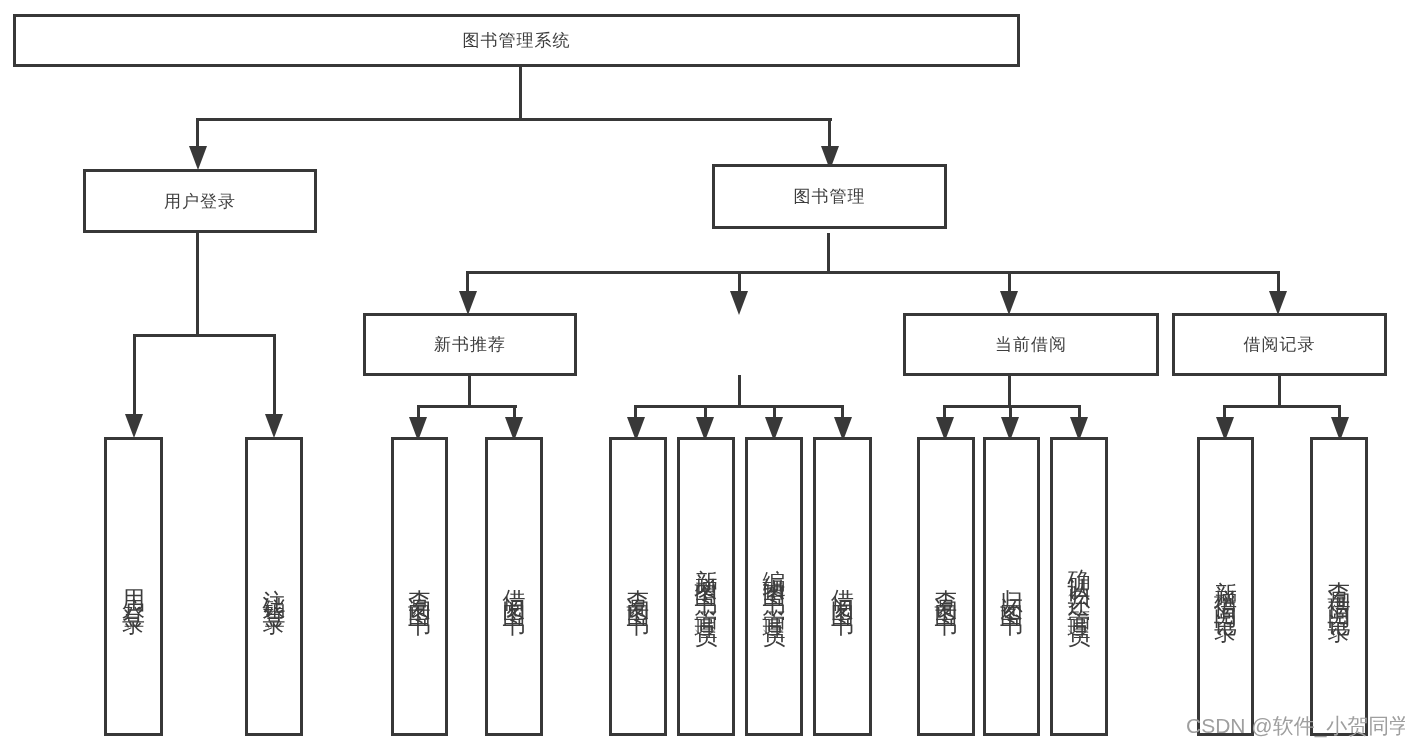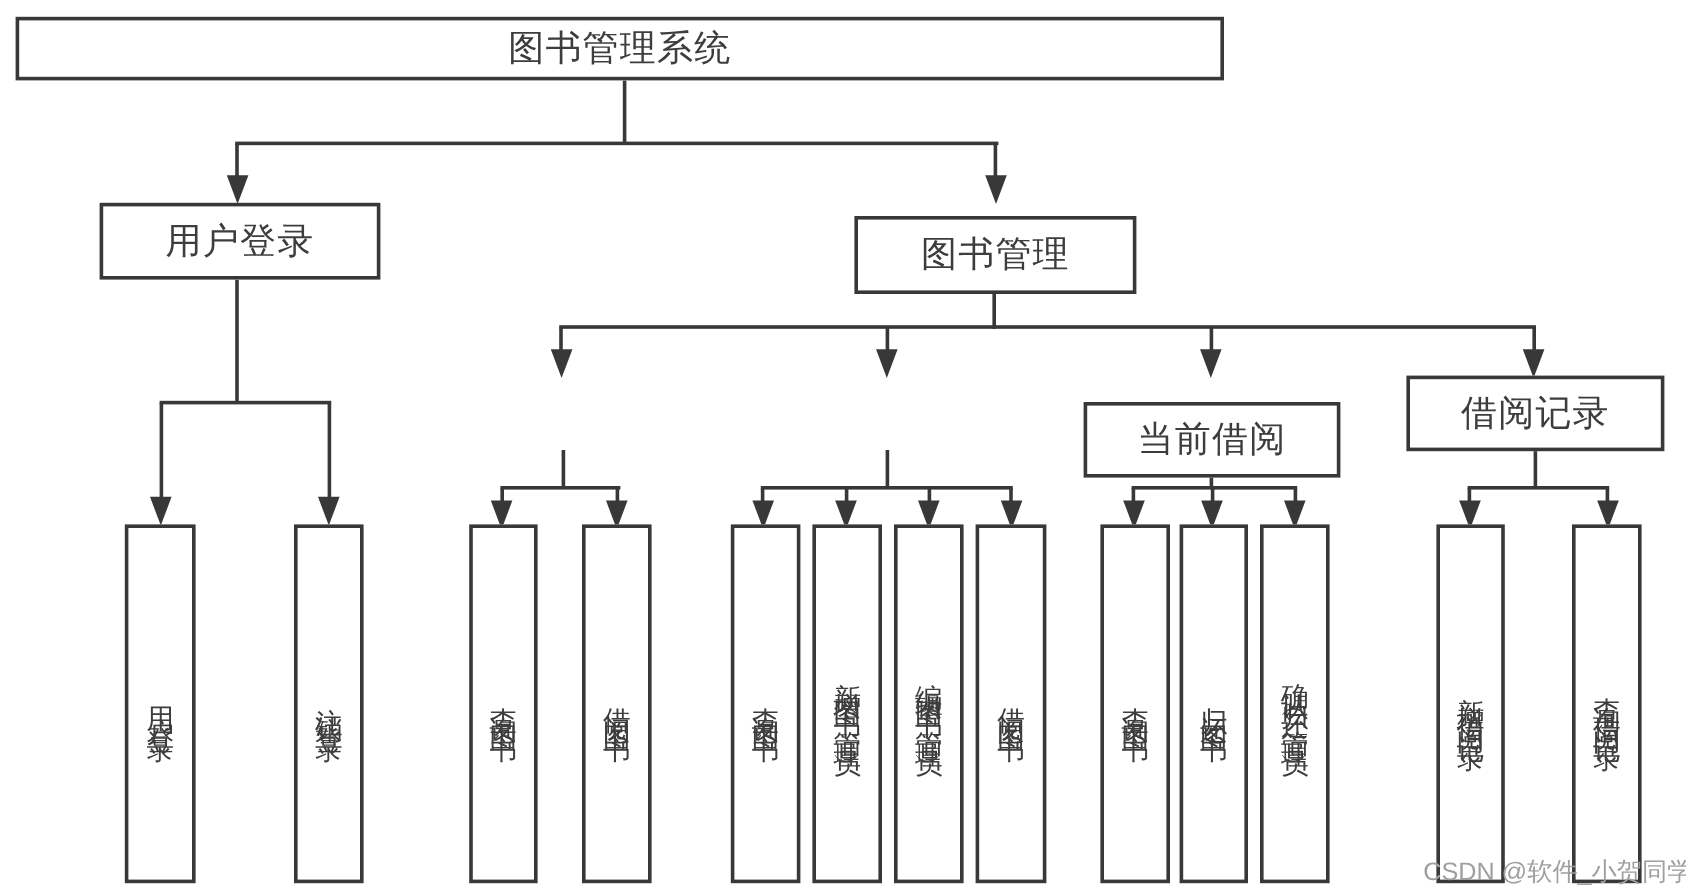--- a/index.html
+++ b/index.html
@@ -17,21 +17,21 @@
     overflow:hidden;
   }
   .box{
     position:absolute;
     box-sizing:border-box;
     background:#fff;
     border:3px solid var(--line);
     color:var(--text);
     display:flex;align-items:center;justify-content:center;
   }
-  .hbox{font-size:30px;letter-spacing:1px;}
+  .hbox{font-size:17px;letter-spacing:1px;}
   .vbox span{
     writing-mode:vertical-rl;
     text-orientation:mixed;
     font-size:23px;
     letter-spacing:8px;
     line-height:1;
   }
   .vl{position:absolute;width:3px;background:var(--line);}
   .hl{position:absolute;height:3px;background:var(--line);}
   .head{
@@ -114,27 +114,30 @@
   <div class="head" style="left:1331px;top:417px;"></div>
 
   <div class="box hbox" style="left:13px;top:14px;width:1007px;height:53px;">
     <span>图书管理系统</span>
   </div>
 
   <div class="box hbox" style="left:83px;top:169px;width:234px;height:64px;">
     <span>用户登录</span>
   </div>
 
-  <div class="box hbox" style="left:712px;top:180px;width:235px;height:65px;">
+  <div class="box hbox" style="left:712px;top:164px;width:235px;height:65px;">
     <span>图书管理</span>
   </div>
 
+  <div class="box hbox" style="left:363px;top:313px;width:214px;height:63px;">
+    <span>新书推荐</span>
+  </div>
 
 
-  <div class="box hbox" style="left:903px;top:313px;width:214px;height:63px;margin-top:22px;">
+  <div class="box hbox" style="left:903px;top:313px;width:256px;height:63px;">
     <span>当前借阅</span>
   </div>
 
   <div class="box hbox" style="left:1172px;top:313px;width:215px;height:63px;">
     <span>借阅记录</span>
   </div>
 
   <div class="box vbox" style="left:104px;top:437px;width:59px;height:299px;">
     <span>用户登录</span>
   </div>

